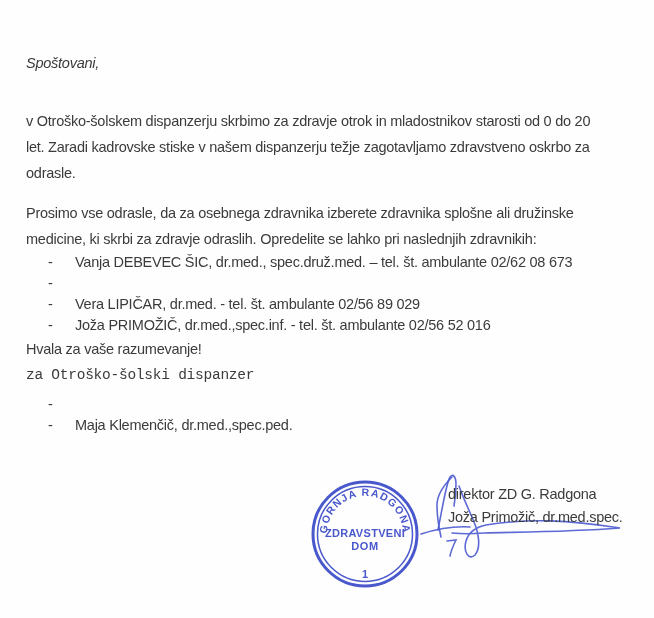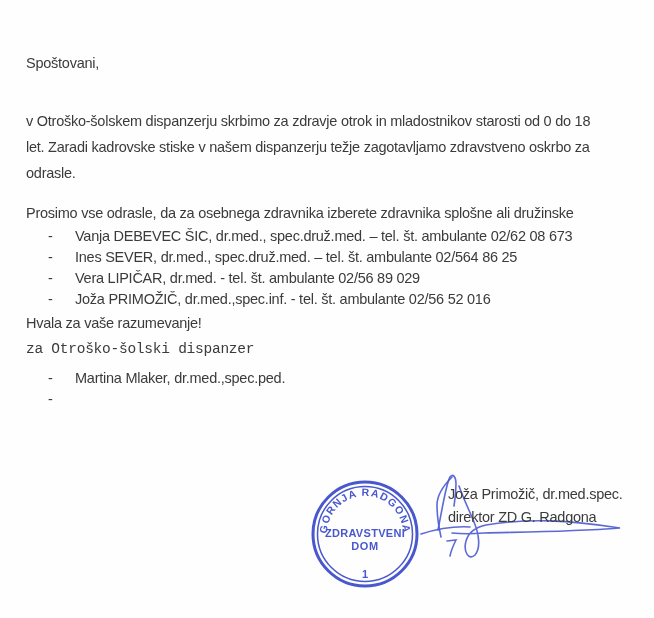--- a/index.html
+++ b/index.html
@@ -14,21 +14,21 @@
   }
   .content {
     position: absolute;
     left: 26px;
     top: 50px;
     right: 8px;
     font-size: 14.5px;
     letter-spacing: -0.25px;
   }
   .content p { margin: 0; }
-  .salutation { line-height: 26px; }
+  .salutation { line-height: 26px; font-style: italic; }
   .para { line-height: 26px; }
   .line { white-space: nowrap; }
   .p1 { margin-top: 32px; }
   .p2 { margin-top: 14px; }
   .list { margin-top: 0; }
   .li {
     display: flex;
     line-height: 21px;
     white-space: nowrap;
     padding-left: 22px;
@@ -80,59 +80,59 @@
 </style>
 </head>
 <body>
 
 <div class="page">
 
   <div class="content">
     <p class="salutation">Spoštovani,</p>
 
     <div class="para p1">
-      <div class="line">v Otroško-šolskem dispanzerju skrbimo za zdravje otrok in mladostnikov starosti od 0 do 18</div>
+      <div class="line">v Otroško-šolskem dispanzerju skrbimo za zdravje otrok in mladostnikov starosti od 0 do 20</div>
       <div class="line">let. Zaradi kadrovske stiske v našem dispanzerju težje zagotavljamo zdravstveno oskrbo za</div>
       <div class="line">odrasle.</div>
     </div>
 
     <div class="para p2">
       <div class="line">Prosimo vse odrasle, da za osebnega zdravnika izberete zdravnika splošne ali družinske</div>
+      <div class="line">medicine, ki skrbi za zdravje odraslih. Opredelite se lahko pri naslednjih zdravnikih:</div>
     </div>
 
     <div class="list doctors">
       <div class="li">
         <span class="dash">-</span>
         <span class="li-text">Vanja DEBEVEC ŠIC, dr.med., spec.druž.med. – tel. št. ambulante 02/62 08 673</span>
       </div>
       <div class="li">
         <span class="dash">-</span>
-        <span class="li-text">Ines SEVER, dr.med., spec.druž.med. – tel. št. ambulante 02/564 86 25</span>
       </div>
       <div class="li">
         <span class="dash">-</span>
         <span class="li-text">Vera LIPIČAR, dr.med. - tel. št. ambulante 02/56 89 029</span>
       </div>
       <div class="li">
         <span class="dash">-</span>
         <span class="li-text">Joža PRIMOŽIČ, dr.med.,spec.inf. - tel. št. ambulante 02/56 52 016</span>
       </div>
     </div>
 
     <p class="thanks">Hvala za vaše razumevanje!</p>
 
     <p class="dept">za Otroško-šolski dispanzer</p>
 
     <div class="list peds">
       <div class="li">
         <span class="dash">-</span>
-        <span class="li-text">Martina Mlaker, dr.med.,spec.ped.</span>
       </div>
       <div class="li">
         <span class="dash">-</span>
+        <span class="li-text">Maja Klemenčič, dr.med.,spec.ped.</span>
       </div>
     </div>
   </div>
 
   <svg class="stamp" viewBox="0 0 110 110" xmlns="http://www.w3.org/2000/svg">
     <defs>
       <path id="stamp-arc" d="M 19.3 68 A 38 38 0 1 1 90.7 68"></path>
     </defs>
     <circle cx="55" cy="55" r="52" stroke-width="3"></circle>
     <circle cx="55" cy="55" r="47.5" stroke-width="1.5"></circle>
@@ -146,17 +146,17 @@
 
   <svg class="signature" viewBox="0 0 245 100" xmlns="http://www.w3.org/2000/svg">
     <path d="M 49 11 C 40 20, 34 30, 34 39 C 34 50, 36 62, 38 71"></path>
     <path d="M 35 64 C 40 39, 43 18, 47 11 C 50 7, 53 11, 53 18 C 53 26, 52 34, 51 40"></path>
     <path d="M 56 20 C 61 34, 67 46, 71 56 C 76 68, 78 82, 72 89 C 66 95, 60 86, 63 75 C 66 65, 73 61, 83 59 C 127 52, 165 54, 217 62 C 165 66, 117 66, 81 67 C 69 68, 59 68, 49 67"></path>
     <path d="M 18 68 C 37 62, 52 60, 67 61"></path>
     <path d="M 44 75 L 53 74 C 50 80, 48 85, 47 90"></path>
   </svg>
 
   <div class="signer">
+    <div>direktor ZD G. Radgona</div>
     <div>Joža Primožič, dr.med.spec.</div>
-    <div>direktor ZD G. Radgona</div>
   </div>
 
 </div>
 
 </body></html>

